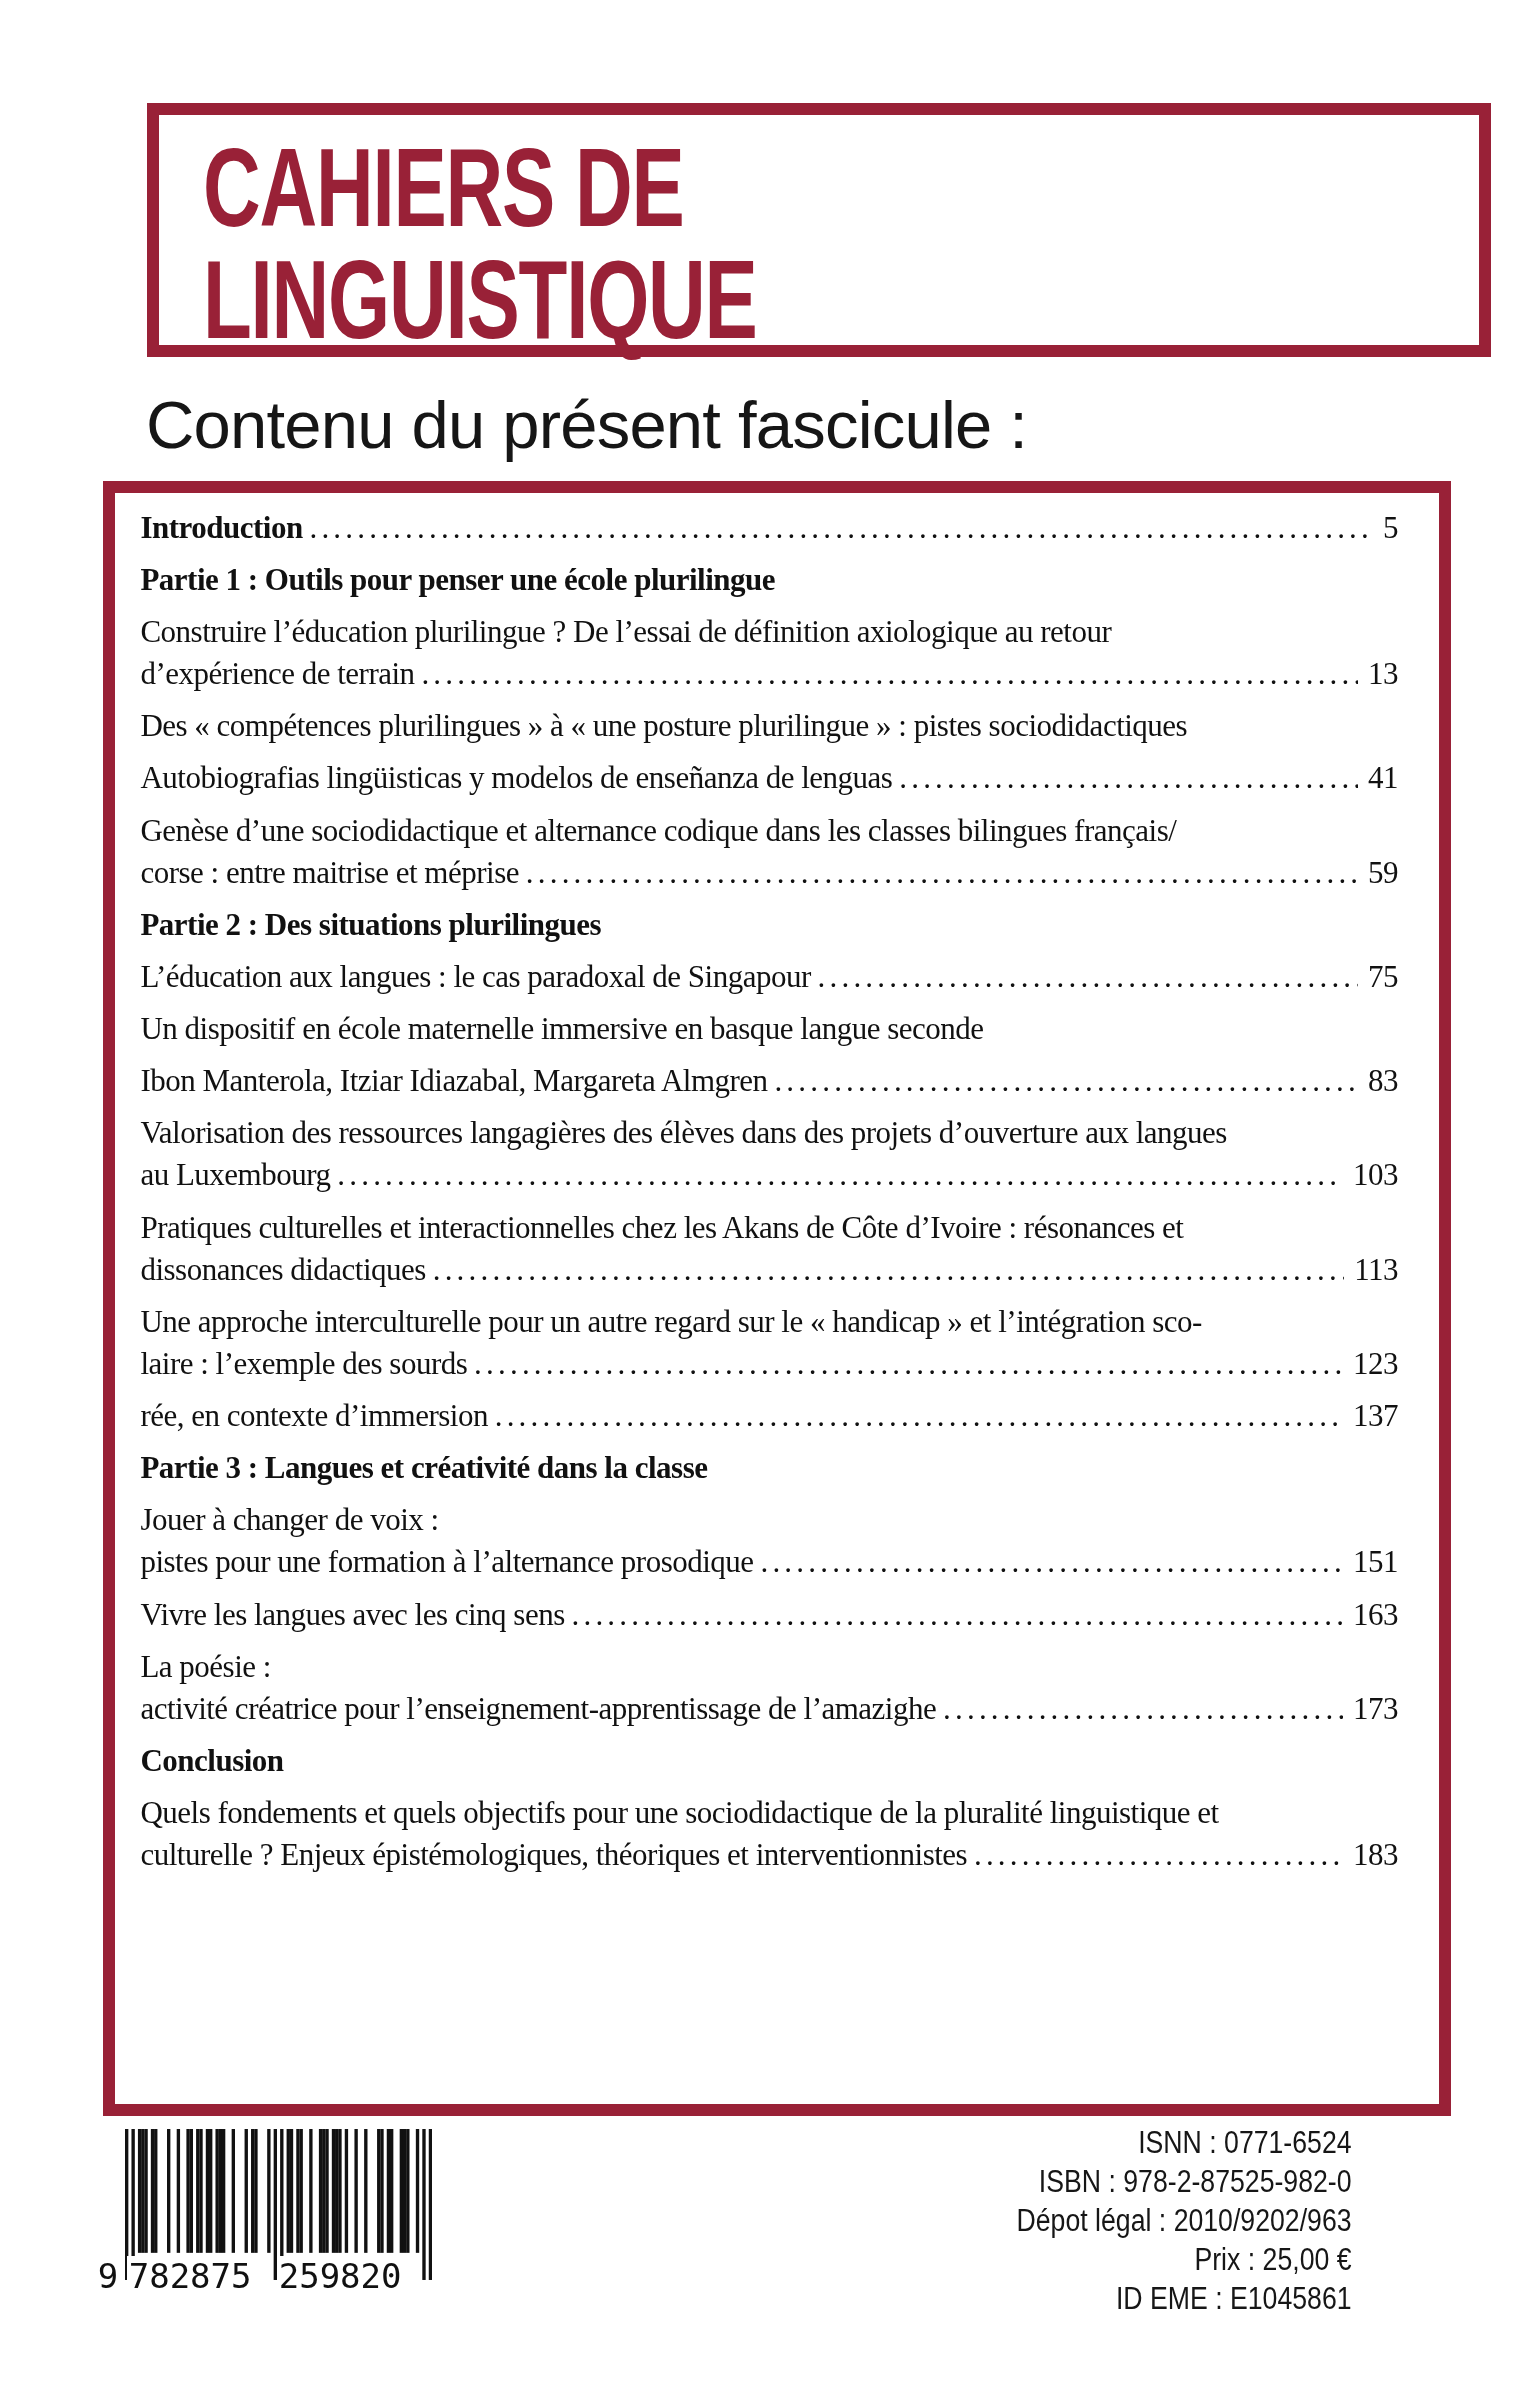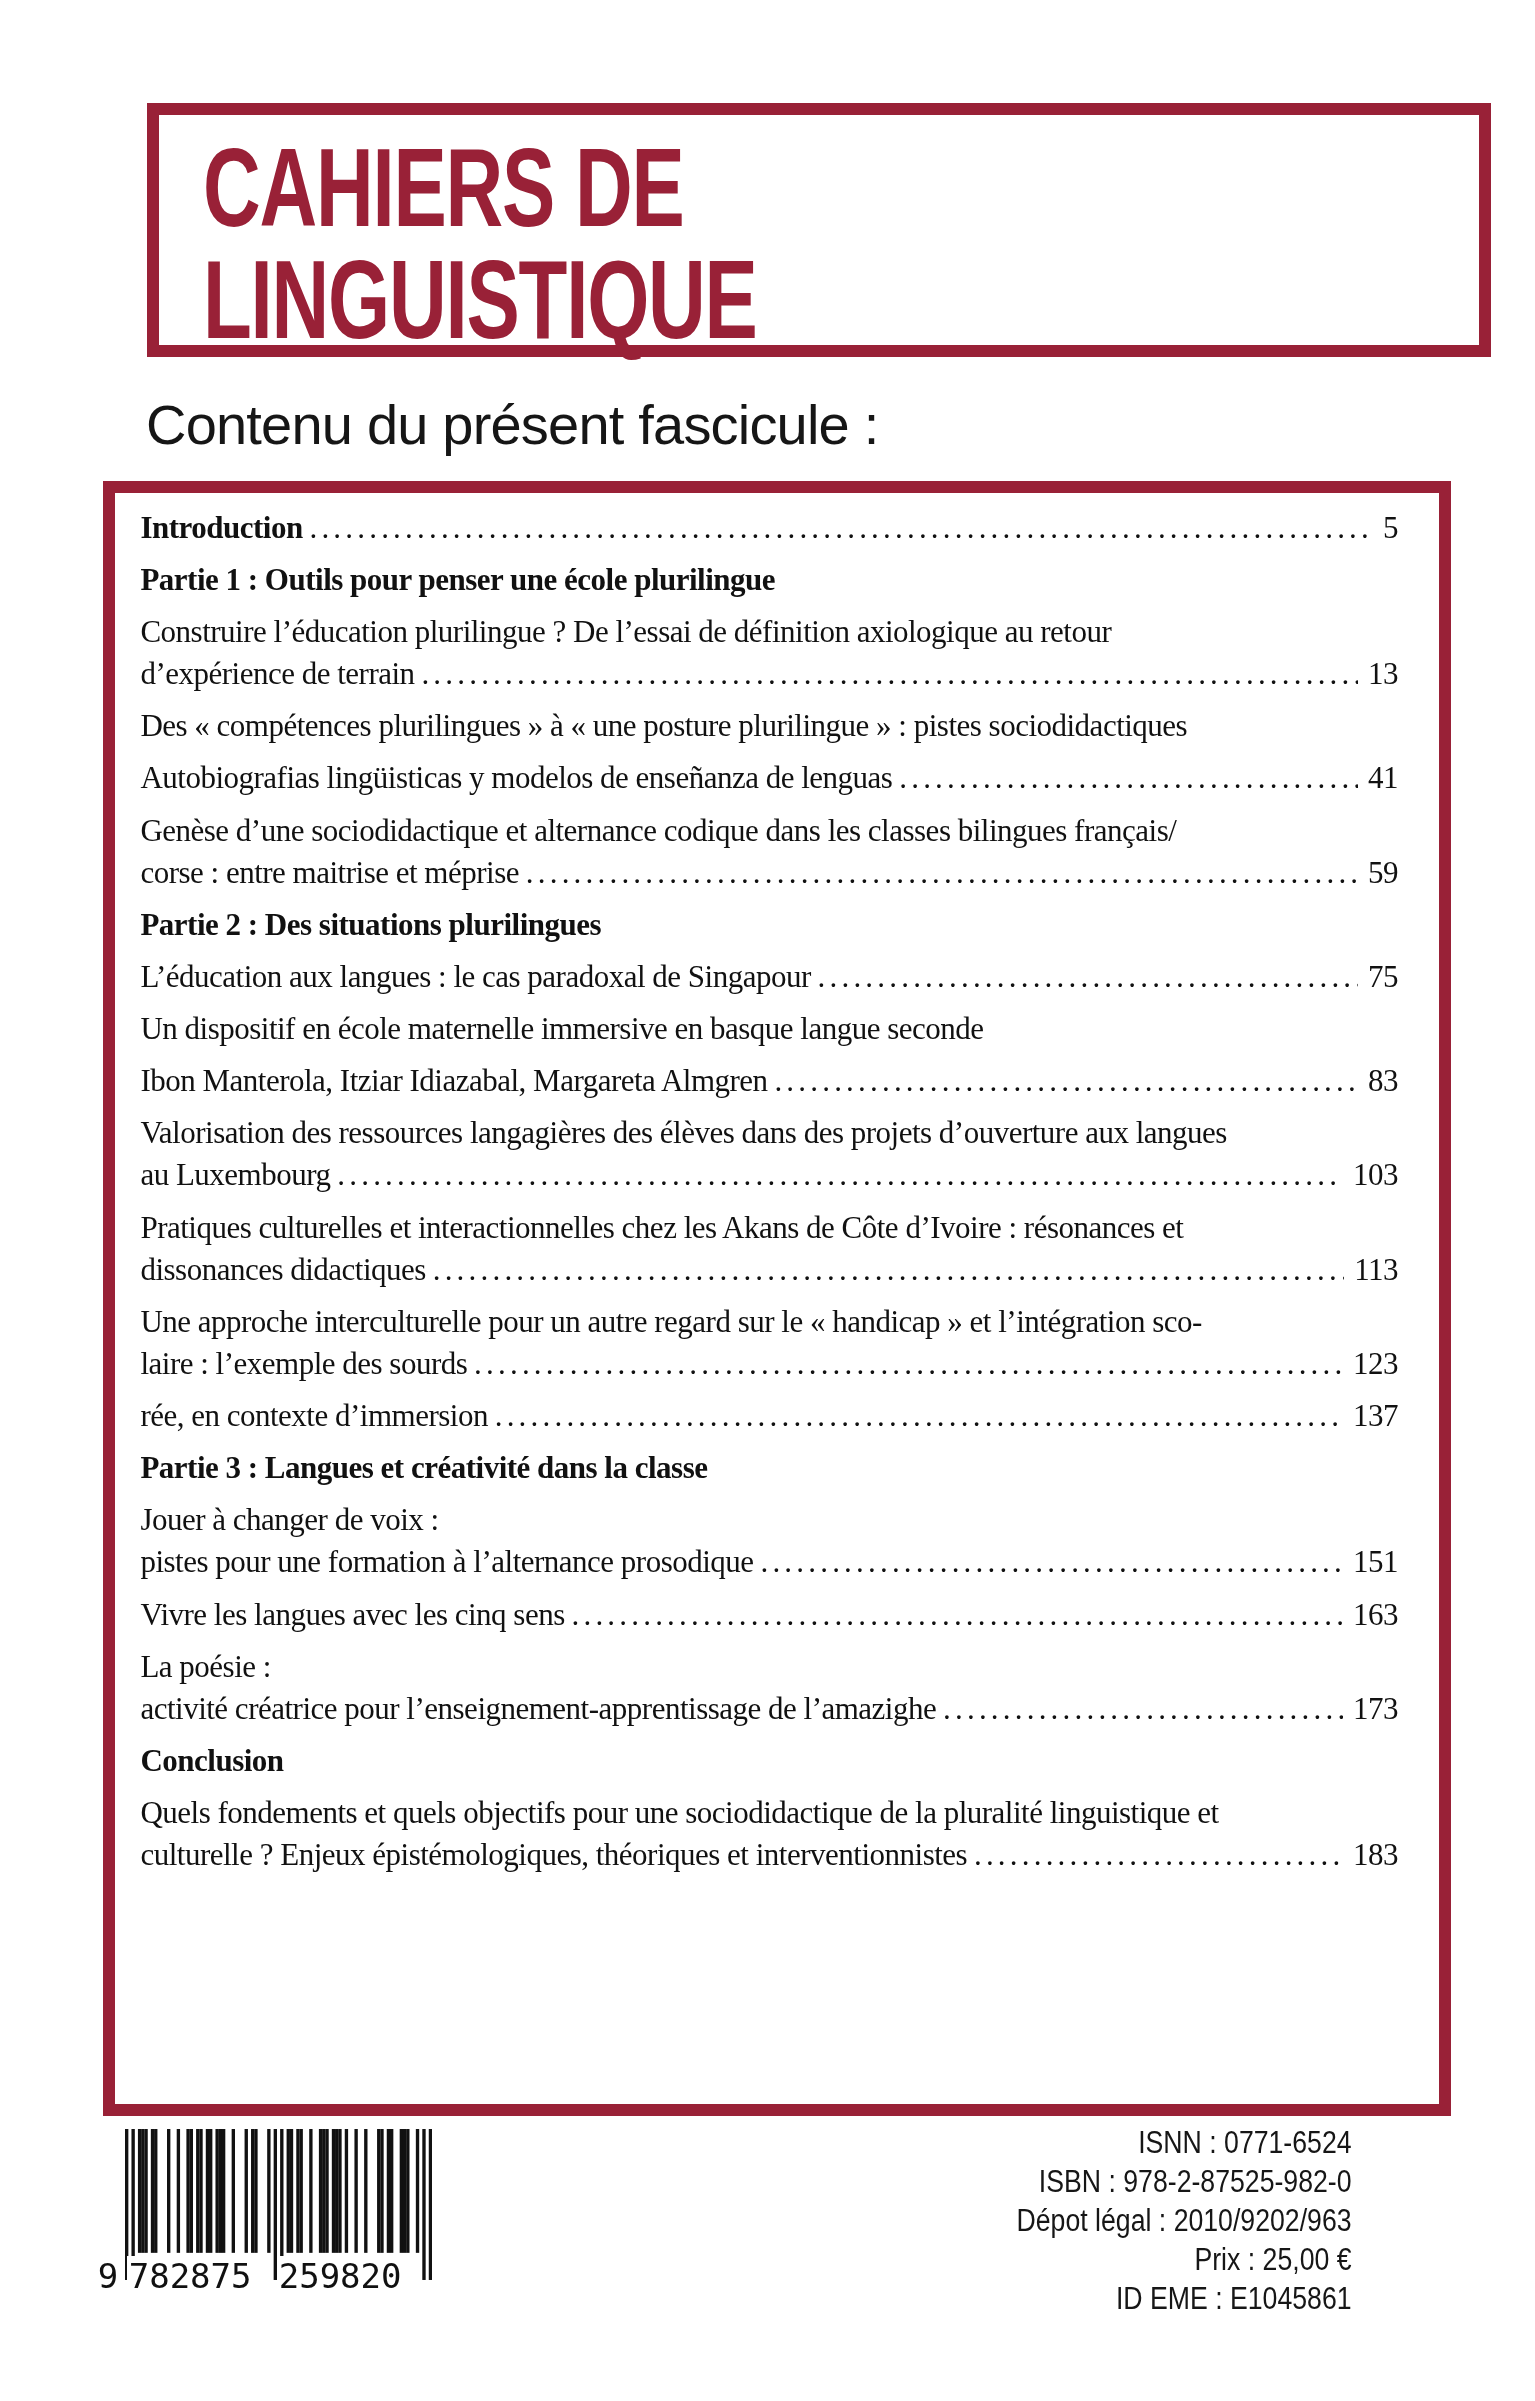--- a/index.html
+++ b/index.html
@@ -18,21 +18,21 @@
   .masthead-title{
     position:absolute; left:44px; top:17px;
     font-size:111px; line-height:112px; font-weight:bold;
     letter-spacing:-1.7px; color:var(--maroon); white-space:nowrap;
     transform:scaleX(0.72); transform-origin:0 0;
   }
 
   
   .subtitle{
     position:absolute; left:146px; top:386px;
-    font-size:56px; line-height:78px; letter-spacing:-0.8px; color:#161616;
+    font-size:67px; line-height:78px; letter-spacing:-0.8px; color:#161616;
     white-space:nowrap;
   }
 
   
   .toc-box{
     position:absolute; left:103px; top:481px; width:1348px; height:1635px;
     border:12px solid var(--maroon); background:#fff; box-sizing:border-box;
   }
   .toc{
     position:absolute; left:0; top:0; right:0; bottom:0;

